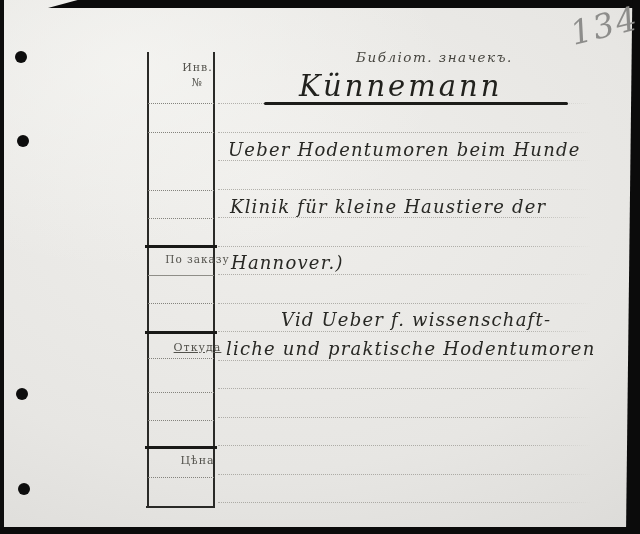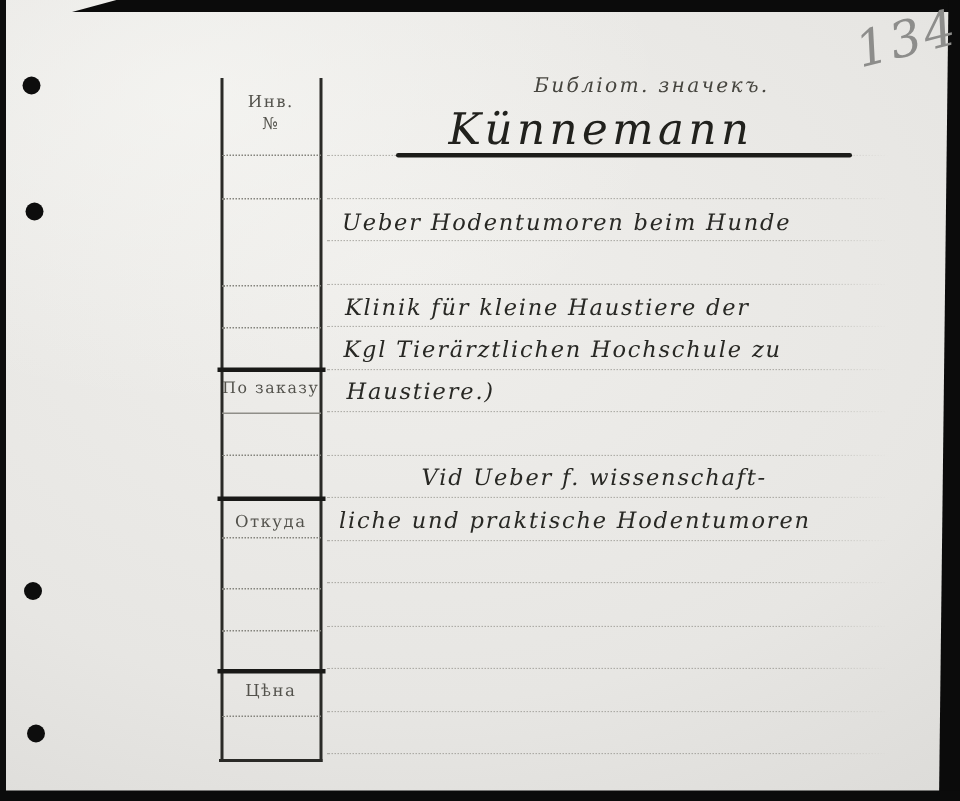--- a/index.html
+++ b/index.html
@@ -20,41 +20,41 @@
   .b-bottom{left:0;top:527px;width:640px;height:7px;background:#0b0b0b;}
   
   .hole{width:12px;height:12px;border-radius:50%;background:#0d0d0d;}
   
   .vline{width:2px;background:#2a2a27;top:52px;height:456px;}
   .dotl{left:148px;width:66px;border-top:1.5px dotted #84837d;height:0;}
   .thinl{left:148px;width:66px;border-top:1px solid #8f8e88;height:0;}
   .thickl{left:145px;width:72px;height:3px;background:#191917;}
   .botl{left:146px;width:69px;height:2px;background:#2a2a27;}
   .collabel{
-    left:147px;width:67px;text-align:center;
+    left:164px;width:67px;text-align:center;
     font-size:11px;color:#53524c;letter-spacing:1px;
     font-family:"DejaVu Serif","Liberation Serif",serif;
   }
   
   .rule{left:218px;width:374px;border-top:1.5px dotted rgba(125,124,116,0.55);height:0;
         -webkit-mask-image:linear-gradient(to right,#000 82%,transparent 100%);
         mask-image:linear-gradient(to right,#000 82%,transparent 100%);}
   
   .stamp{
     left:352px;top:49px;width:165px;text-align:center;
     font-style:italic;font-size:13.5px;color:#46453f;letter-spacing:1.5px;
   }
   
   .hw{
     font-style:italic;color:#282824;white-space:nowrap;
     font-family:"DejaVu Serif","Liberation Serif",serif;
     letter-spacing:1.2px;
   }
   .hw-title{font-size:29px;letter-spacing:3px;color:#21211d;}
-  .hw-body{font-size:15px;}
+  .hw-body{font-size:18px;}
   .underline-name{left:264px;top:102px;width:304px;height:3px;background:#1c1c19;border-radius:2px;}
   .pencil{
     left:570px;top:6px;font-size:33px;font-style:italic;color:#8d8d8b;
     transform:rotate(-14deg);letter-spacing:2px;
     font-family:"DejaVu Serif","Liberation Serif",serif;
   }
 </style>
 </head>
 <body>
 
@@ -106,27 +106,26 @@
   <div class="abs dotl" style="top:420px"></div>
   <div class="abs thickl" style="top:446px"></div>
   <div class="abs dotl" style="top:477px"></div>
   <div class="abs botl" style="top:506px"></div>
 
   <div class="abs collabel" style="top:60px;line-height:15px;">
     <span style="display:block">Инв.</span>
     <span style="display:block">№</span>
   </div>
   <div class="abs collabel" style="top:253px;font-size:10.5px;">По заказу</div>
-  <div class="abs collabel" style="top:341px;">Откуда</div>
+  <div class="abs collabel" style="top:341px;text-decoration:underline;">Откуда</div>
   <div class="abs collabel" style="top:454px;">Цѣна</div>
 
   <div class="abs hw hw-title" style="left:299px;top:69px;">Künnemann</div>
   <div class="abs underline-name"></div>
 
   <div class="abs hw hw-body" style="left:228px;top:139px;">Ueber Hodentumoren beim Hunde</div>
   <div class="abs hw hw-body" style="left:230px;top:196px;">Klinik für kleine Haustiere der</div>
-  <div class="abs hw hw-body" style="left:229px;top:224px;">Kgl Tierärztlichen Hochschule zu</div>
-  <div class="abs hw hw-body" style="left:231px;top:252px;">Haustiere.)</div>
+  <div class="abs hw hw-body" style="left:231px;top:252px;">Hannover.)</div>
 
   <div class="abs hw hw-body" style="left:281px;top:309px;">Vid Ueber f. wissenschaft-</div>
   <div class="abs hw hw-body" style="left:226px;top:338px;">liche und praktische Hodentumoren</div>
 
 </div>
 
 </body></html>

